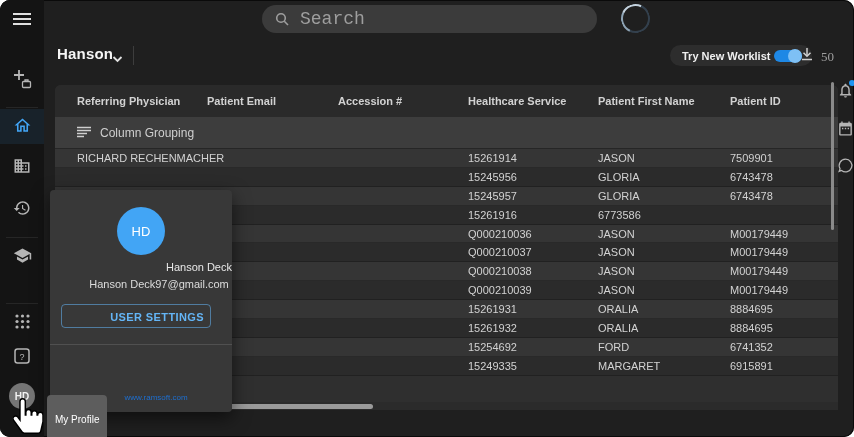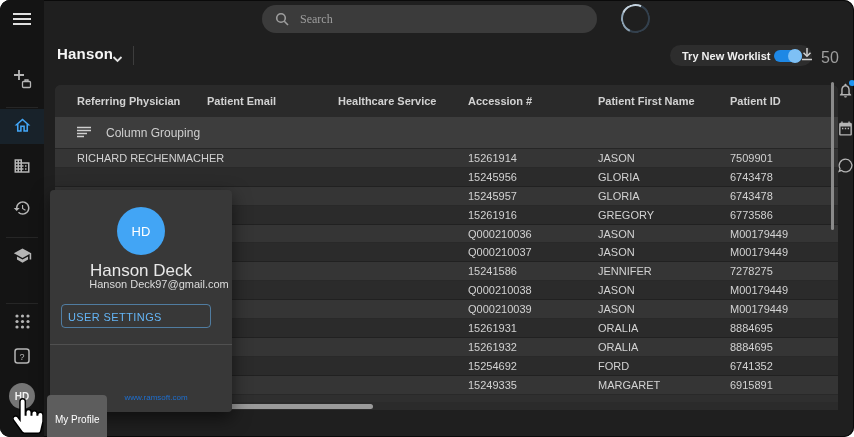--- a/index.html
+++ b/index.html
@@ -9,64 +9,64 @@
   
   #sidebar{position:absolute;left:0;top:0;width:44px;height:437px;background:#141414;z-index:5;}
   .sb-icon{position:absolute;left:0;width:44px;height:34px;display:flex;align-items:center;justify-content:center;}
   .sb-div{position:absolute;left:6px;width:32px;height:1px;background:rgba(255,255,255,0.08);}
   #sb-home-active{position:absolute;left:0;top:109px;width:44px;height:35px;background:rgba(66,165,245,0.10);}
   #sb-avatar{position:absolute;left:9px;top:383px;width:26px;height:26px;border-radius:50%;background:#757575;
     color:#f2f2f2;font-size:10px;font-weight:bold;display:flex;align-items:center;justify-content:center;}
   
   #search-pill{position:absolute;left:262px;top:5px;width:335px;height:28px;border-radius:14px;background:#3b3b3b;
     display:flex;align-items:center;z-index:2;}
-  #search-pill input{background:transparent;border:none;outline:none;color:#bef264;font-size:12px;width:250px;
-    font-family:Liberation Serif, serif;}
+  #search-pill input{background:transparent;border:none;outline:none;color:#bef264;font-size:18px;width:250px;
+    font-family:Liberation Mono, monospace;}
   #search-pill input::placeholder{color:#9e9e9e;}
   #spinner{position:absolute;left:621px;top:4px;width:29px;height:29px;border-radius:50%;box-sizing:border-box;
     border:2px solid #33404d;border-top-color:#c3d2de;border-left-color:#8da3b4;transform:rotate(-20deg);}
   
   #ws-name{position:absolute;left:57px;top:45px;font-size:15px;font-weight:bold;color:#f5f5f5;letter-spacing:.2px;}
   #ws-chevron{position:absolute;left:112px;top:49px;}
   #hdr-divider{position:absolute;left:133px;top:46px;width:1px;height:19px;background:#3d3d3d;}
   #tnw-pill{position:absolute;left:670px;top:45px;height:21px;padding:0 10px 0 12px;border-radius:11px;background:#2d2d2d;
     display:flex;align-items:center;gap:4px;}
   #tnw-label{font-size:11px;font-weight:bold;color:#f0f0f0;white-space:nowrap;}
   #tnw-toggle{position:relative;width:28px;height:12px;border-radius:6px;background:#1e88e5;}
   #tnw-thumb{position:absolute;right:0;top:-1px;width:14px;height:14px;border-radius:50%;background:#7ec0f5;}
   #dl-btn{position:absolute;left:799px;top:46px;width:18px;height:18px;}
-  #row-count{position:absolute;left:821px;top:49px;font-size:16px;color:#9e9e9e;}
+  #row-count{position:absolute;left:821px;top:49px;font-size:13px;color:#9e9e9e;font-family:Liberation Serif, serif;}
   
   #table{position:absolute;left:55px;top:85px;width:783px;height:325px;background:#2f2f2f;border-radius:6px 6px 0 0;
     overflow:hidden;}
   .tgrid{display:grid;grid-template-columns:130px 131px 130px 130px 132px 1fr;padding-left:22px;align-items:center;}
   #thead{height:32px;background:#2a2a2a;}
   .th{font-size:11px;font-weight:bold;color:#dedede;white-space:nowrap;}
-  #grouping-row{height:31px;background:#3d3d3d;display:flex;align-items:center;padding-left:22px;gap:14px;
+  #grouping-row{height:31px;background:#3d3d3d;display:flex;align-items:center;padding-left:22px;gap:8px;
     border-bottom:1px solid #262626;}
   #grouping-label{font-size:12px;color:#cfcfcf;}
   .trow{height:18.9px;box-sizing:border-box;border-bottom:1px solid rgba(0,0,0,0.22);}
   .trow:nth-child(odd){background:#353535;}
   .trow:nth-child(even){background:#2b2b2b;}
   .tcell{font-size:11px;color:#d2d2d2;white-space:nowrap;overflow:visible;}
   #hscroll-track{position:absolute;left:55px;top:402px;width:783px;height:8px;background:#2b2b2b;z-index:3;}
   #hscroll-thumb{position:absolute;left:175px;top:2px;width:143px;height:5px;border-radius:3px;background:#9a9a9a;}
   #vscroll-thumb{position:absolute;left:831px;top:82px;width:3px;height:148px;border-radius:2px;background:#8a8a8a;z-index:4;}
   
   .rail-icon{position:absolute;left:837px;width:17px;height:17px;}
   #bell-dot{position:absolute;right:-1px;top:-2px;width:6px;height:6px;border-radius:50%;background:#2196f3;}
   
   #popup{position:absolute;left:50px;top:190px;width:182px;height:222px;background:#383838;border-radius:4px;
     box-shadow:0 6px 18px rgba(0,0,0,0.55);z-index:8;}
   #popup-avatar{position:absolute;left:67px;top:17px;width:48px;height:48px;border-radius:50%;background:#42a5f5;
     color:#fff;font-size:13px;display:flex;align-items:center;justify-content:center;}
-  #popup-name{position:absolute;left:0;top:71px;width:182px;text-align:center;font-size:17px;color:#e8e8e8;}
+  #popup-name{position:absolute;left:0;top:71px;width:182px;text-align:right;font-size:11px;color:#e8e8e8;}
   #popup-email{position:absolute;left:0;top:88px;width:218px;text-align:center;font-size:11px;color:#dcdcdc;}
   .popup-btn{position:absolute;left:11px;width:150px;height:24px;box-sizing:border-box;border:1px solid rgba(100,181,246,0.55);
-    border-radius:4px;background:transparent;color:#64b5f6;font-size:11px;font-weight:normal;text-align:left;
+    border-radius:4px;background:transparent;color:#64b5f6;font-size:11px;font-weight:bold;text-align:right;
     line-height:22px;letter-spacing:.4px;font-family:inherit;}
   #btn-settings{top:114px;}
   #popup-div{position:absolute;left:0;top:154px;width:182px;height:1px;background:rgba(255,255,255,0.12);}
   #btn-logout{top:172px;}
   #popup-link{position:absolute;left:15px;top:203px;width:182px;text-align:center;font-size:8px;color:#1e6fd0;}
   
   #tooltip{position:absolute;left:47px;top:395px;height:17px;padding:16px 8px;border-radius:4px;background:#5d5d5d;
     color:#fff;font-size:10px;line-height:17px;z-index:9;}
   #cursor{position:absolute;left:13px;top:398px;z-index:10;}
 </style>
@@ -205,22 +205,22 @@
           <line x1="3" y1="13.5" x2="13" y2="13.5"></line>
         </svg>
     </span>
   </span>
   <div id="row-count">50</div>
 
   <div id="table">
     <div id="thead" class="tgrid">
         <div class="tcell th">Referring Physician</div>
         <div class="tcell th">Patient Email</div>
+        <div class="tcell th">Accession #</div>
         <div class="tcell th">Healthcare Service</div>
-        <div class="tcell th">Accession #</div>
         <div class="tcell th">Patient First Name</div>
         <div class="tcell th">Patient ID</div>
       </div>
     <div id="grouping-row">
       <span>
         <svg width="15" height="12" viewBox="0 0 15 12">
             <g stroke="#cfcfcf" stroke-width="1.4">
               <line x1="0" y1="1.5" x2="14" y2="1.5"></line>
               <line x1="0" y1="4.5" x2="14" y2="4.5"></line>
               <line x1="0" y1="7.5" x2="10" y2="7.5"></line>
@@ -253,46 +253,37 @@
           <div class="tcell"></div>
           <div class="tcell">15245957</div>
           <div class="tcell">GLORIA</div>
           <div class="tcell">6743478</div>
         </div>
         <div class="trow tgrid">
           <div class="tcell"></div>
           <div class="tcell"></div>
           <div class="tcell"></div>
           <div class="tcell">15261916</div>
-          <div class="tcell">GREGORY</div>
           <div class="tcell">6773586</div>
         </div>
         <div class="trow tgrid">
           <div class="tcell"></div>
           <div class="tcell"></div>
           <div class="tcell"></div>
           <div class="tcell">Q000210036</div>
           <div class="tcell">JASON</div>
           <div class="tcell">M00179449</div>
         </div>
         <div class="trow tgrid">
           <div class="tcell"></div>
           <div class="tcell"></div>
           <div class="tcell"></div>
           <div class="tcell">Q000210037</div>
           <div class="tcell">JASON</div>
           <div class="tcell">M00179449</div>
-        </div>
-        <div class="trow tgrid">
-          <div class="tcell"></div>
-          <div class="tcell"></div>
-          <div class="tcell"></div>
-          <div class="tcell">15241586</div>
-          <div class="tcell">JENNIFER</div>
-          <div class="tcell">7278275</div>
         </div>
         <div class="trow tgrid">
           <div class="tcell"></div>
           <div class="tcell"></div>
           <div class="tcell"></div>
           <div class="tcell">Q000210038</div>
           <div class="tcell">JASON</div>
           <div class="tcell">M00179449</div>
         </div>
         <div class="trow tgrid">

